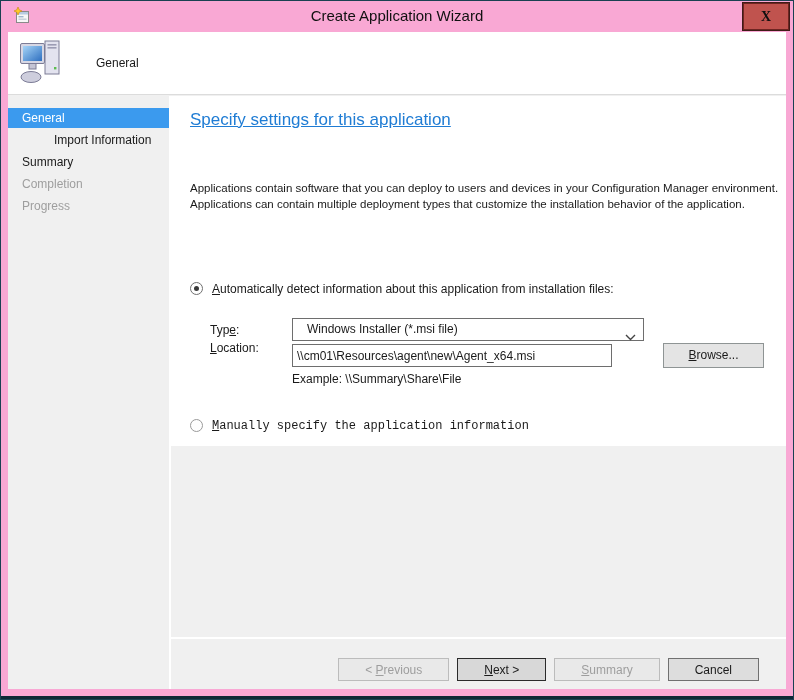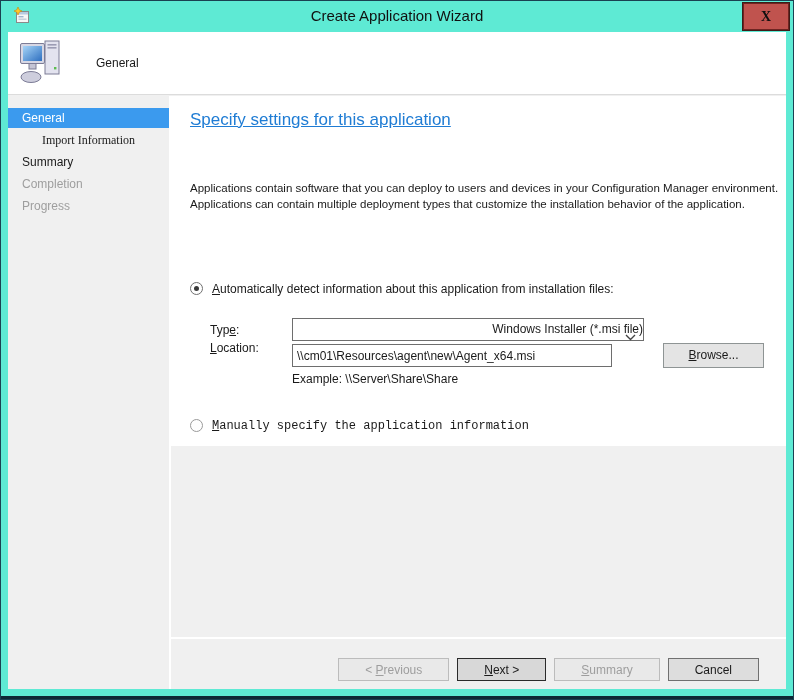--- a/index.html
+++ b/index.html
@@ -1,20 +1,20 @@
 <!DOCTYPE html>
 <html><head>
 <meta charset="utf-8">
 <style>
   * { box-sizing: border-box; margin: 0; padding: 0; }
   body { margin: 0; background: #fff; font-family: "Liberation Sans", sans-serif; }
 
   .window {
     position: relative; width: 794px; height: 700px;
-    background: #5eead4;
+    background: #f9a8d4;
     border: 1px solid #1A4152;
   }
   .window .bottom-dark { position:absolute; left:0; right:0; bottom:0; height:3px; background:#0D2836; }
 
   
   .titlebar { position: absolute; top: 0; left: 0; right: 0; height: 31px; }
   .titlebar-title {
     position: absolute; left: 0; right: 0; top: 0; height: 31px;
     text-align: center; line-height: 30px;
     font-size: 15px; color: #111;
@@ -39,21 +39,21 @@
     background: #FFFFFF; border-bottom: 1px solid #DCDCDC;
     display: flex; align-items: center;
   }
   .hdr .pc-ico { margin-left: 10px; }
   .hdr-title { margin-left: 30px; font-size: 12px; color: #1A1A1A; }
 
   
   .sidebar { position: absolute; top: 64px; left: 0; width: 161px; bottom: 0; background: #F0F0F0; padding-top: 12px; }
   .divider-v { position: absolute; top: 64px; left: 161px; width: 2px; bottom: 0; background: #FFFFFF; }
   .side-item { height: 20px; line-height: 20px; font-size: 12px; padding-left: 14px; margin-bottom: 2px; color: #1A1A1A; white-space: nowrap; }
-  .side-item.indent { padding-left: 34px; font-family: Liberation Serif, serif; }
+  .side-item.indent { padding-left: 46px; }
   .side-item.selected { background: #3B9AEE; color: #FFFFFF; }
   .side-item.disabled { color: #9E9E9E; }
 
   
   .main { position: absolute; top: 64px; left: 163px; right: 0; bottom: 0; background: #F0F0F0; }
   .panel-white { position: absolute; top: 0; left: 0; right: 0; height: 350px; background: #FFFFFF; }
 
   .page-heading { position: absolute; left: 19px; top: 14px; font-size: 17px; color: #1F7CD4; white-space: nowrap; text-decoration: underline; }
   .desc { position: absolute; left: 19px; top: 84px; font-size: 11.5px; color: #1A1A1A; line-height: 16px; white-space: nowrap; }
 
@@ -67,21 +67,20 @@
 
   .field-label { position: absolute; font-size: 12px; color: #1A1A1A; white-space: nowrap; }
   .lbl-type { left: 39px; top: 227px; }
   .lbl-location { left: 39px; top: 245px; }
 
   .combo {
     position: absolute; left: 121px; top: 222px; width: 352px; height: 23px;
     background: #FFFFFF; border: 1px solid #6E6E6E;
     font-size: 12px; color: #1A1A1A; line-height: 21px; padding-left: 14px;
     cursor: default;
-    text-align: right;
   }
   .combo .chev { position: absolute; right: 7px; top: 8px; }
 
   .text-input {
     position: absolute; left: 121px; top: 248px; width: 320px; height: 23px;
     background: #FFFFFF; border: 1px solid #6E6E6E;
     font-size: 12px; color: #1A1A1A; padding: 0 4px;
     font-family: "Liberation Sans", sans-serif; outline: none;
   }
   .browse-btn {
@@ -178,21 +177,21 @@
         <span class="chev">
           <svg width="11" height="7" viewBox="0 0 11 7">
               <path d="M1 1 L5.5 5.5 L10 1" stroke="#444" stroke-width="1.4" fill="none"></path>
             </svg>
         </span>
       </div>
 
       <div class="field-label lbl-location"><span class="mn">L</span><span>ocation:</span></div>
       <input class="text-input" type="text" value="\\cm01\Resources\agent\new\Agent_x64.msi" style="">
       <div class="browse-btn"><span class="mn">B</span><span>rowse...</span></div>
-      <div class="example">Example: \\Server\Share\Share</div>
+      <div class="example">Example: \\Summary\Share\File</div>
 
       <div class="radio-row r2">
         <span class="radio unselected"></span>
         <span class="radio-label"><span class="mn">M</span><span>anually specify the application information</span></span>
       </div>
 
       <div class="divider-h"></div>
 
       <div class="footer">
         <button class="btn disabled"><span>&lt; </span><span class="mn">P</span><span>revious</span></button>

